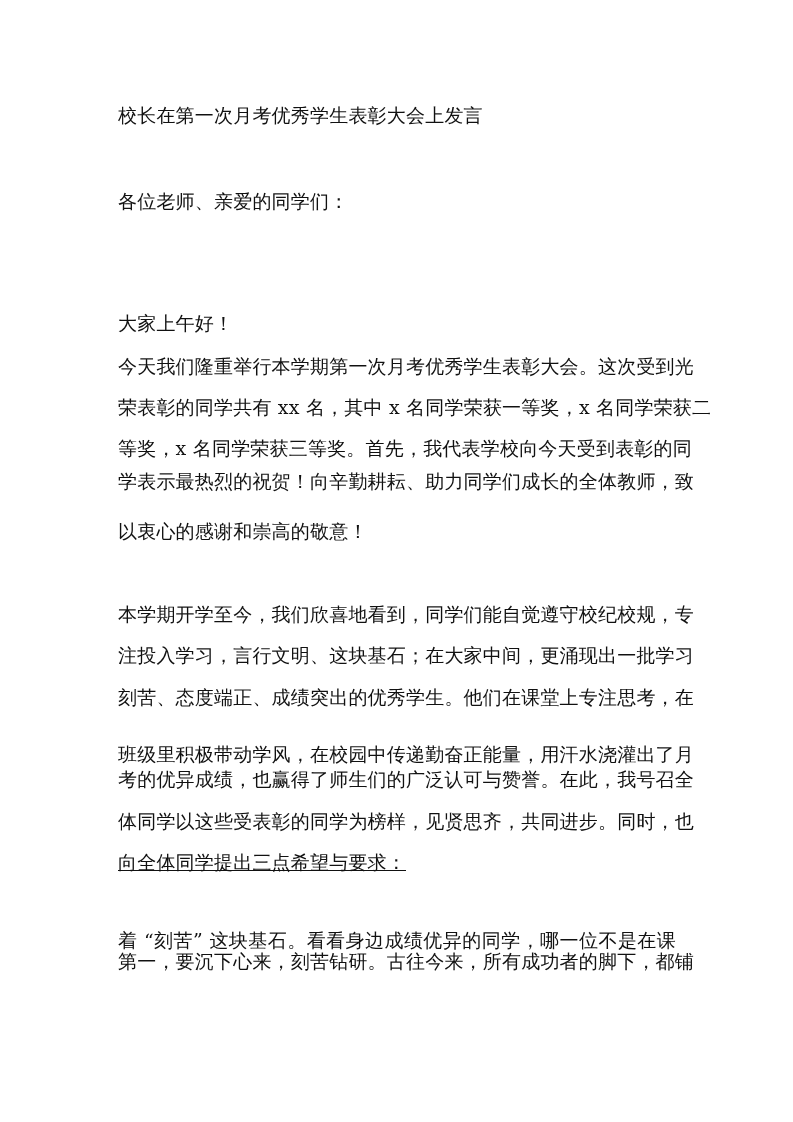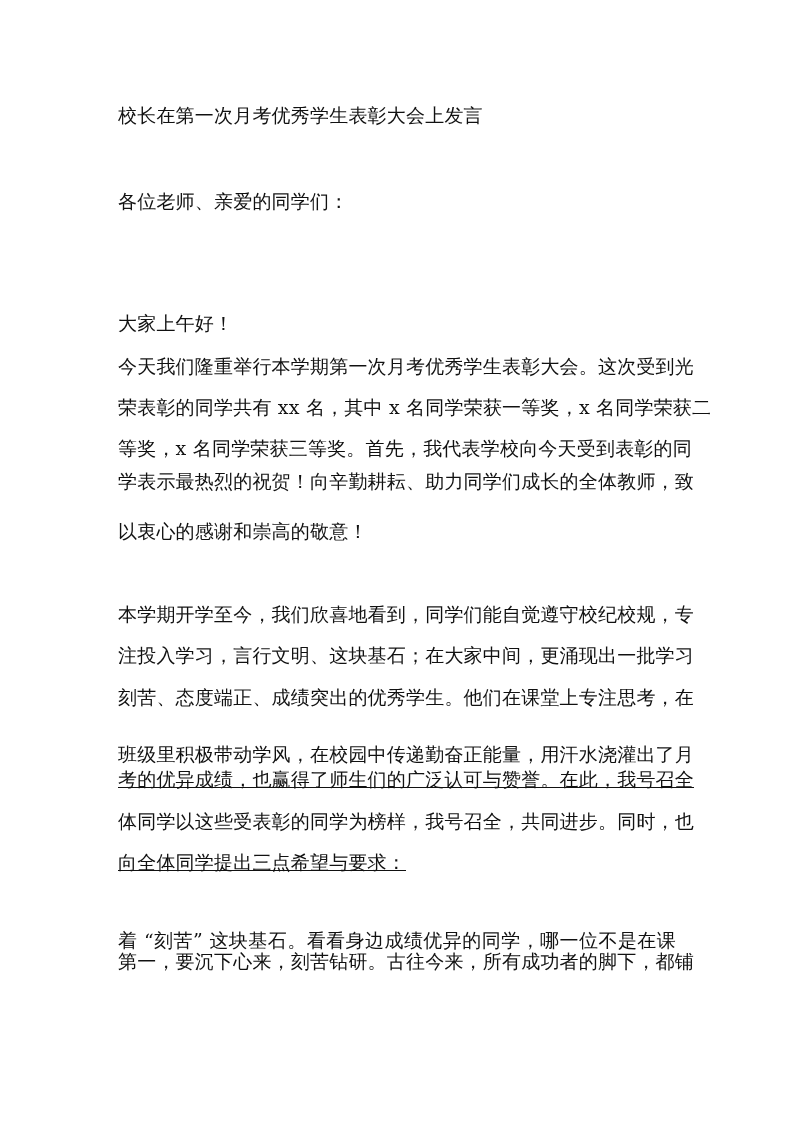--- a/index.html
+++ b/index.html
@@ -53,22 +53,22 @@
     <div class="line just" style="top:437px;">等奖，x 名同学荣获三等奖。首先，我代表学校向今天受到表彰的同</div>
     <div class="line just" style="top:470px;">学表示最热烈的祝贺！向辛勤耕耘、助力同学们成长的全体教师，致</div>
     <div class="line" style="top:520px;">以衷心的感谢和崇高的敬意！</div>
   </div>
 
   <div>
     <div class="line just" style="top:603px;">本学期开学至今，我们欣喜地看到，同学们能自觉遵守校纪校规，专</div>
     <div class="line just" style="top:644px;">注投入学习，言行文明、这块基石；在大家中间，更涌现出一批学习</div>
     <div class="line just" style="top:686px;">刻苦、态度端正、成绩突出的优秀学生。他们在课堂上专注思考，在</div>
     <div class="line just" style="top:727px;margin-top:16px;">班级里积极带动学风，在校园中传递勤奋正能量，用汗水浇灌出了月</div>
-    <div class="line just" style="top:768px;text-decoration:underline;">考的优异成绩，也赢得了师生们的广泛认可与赞誉。在此，我号召全</div>
-    <div class="line just" style="top:810px;">体同学以这些受表彰的同学为榜样，我号召全，共同进步。同时，也</div>
+    <div class="line just" style="top:768px;">考的优异成绩，也赢得了师生们的广泛认可与赞誉。在此，我号召全</div>
+    <div class="line just" style="top:810px;">体同学以这些受表彰的同学为榜样，见贤思齐，共同进步。同时，也</div>
     <div class="line" style="top:851px;text-decoration:underline;">向全体同学提出三点希望与要求：</div>
   </div>
 
   <div>
     <div class="line just" style="top:934px;margin-top:16px;">第一，要沉下心来，刻苦钻研。古往今来，所有成功者的脚下，都铺</div>
     <div class="line just" style="top:929px;">着 “刻苦” 这块基石。看看身边成绩优异的同学，哪一位不是在课</div>
   </div>
 
 </div>
 

